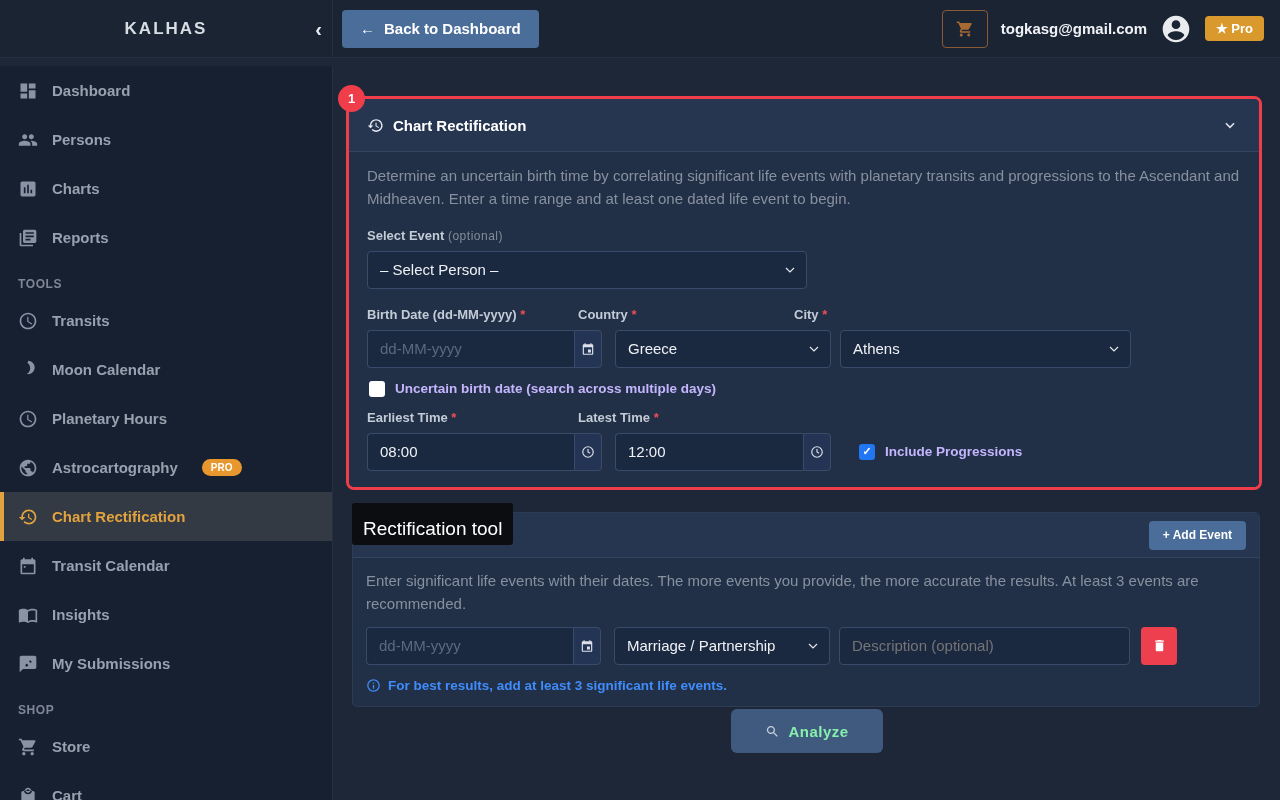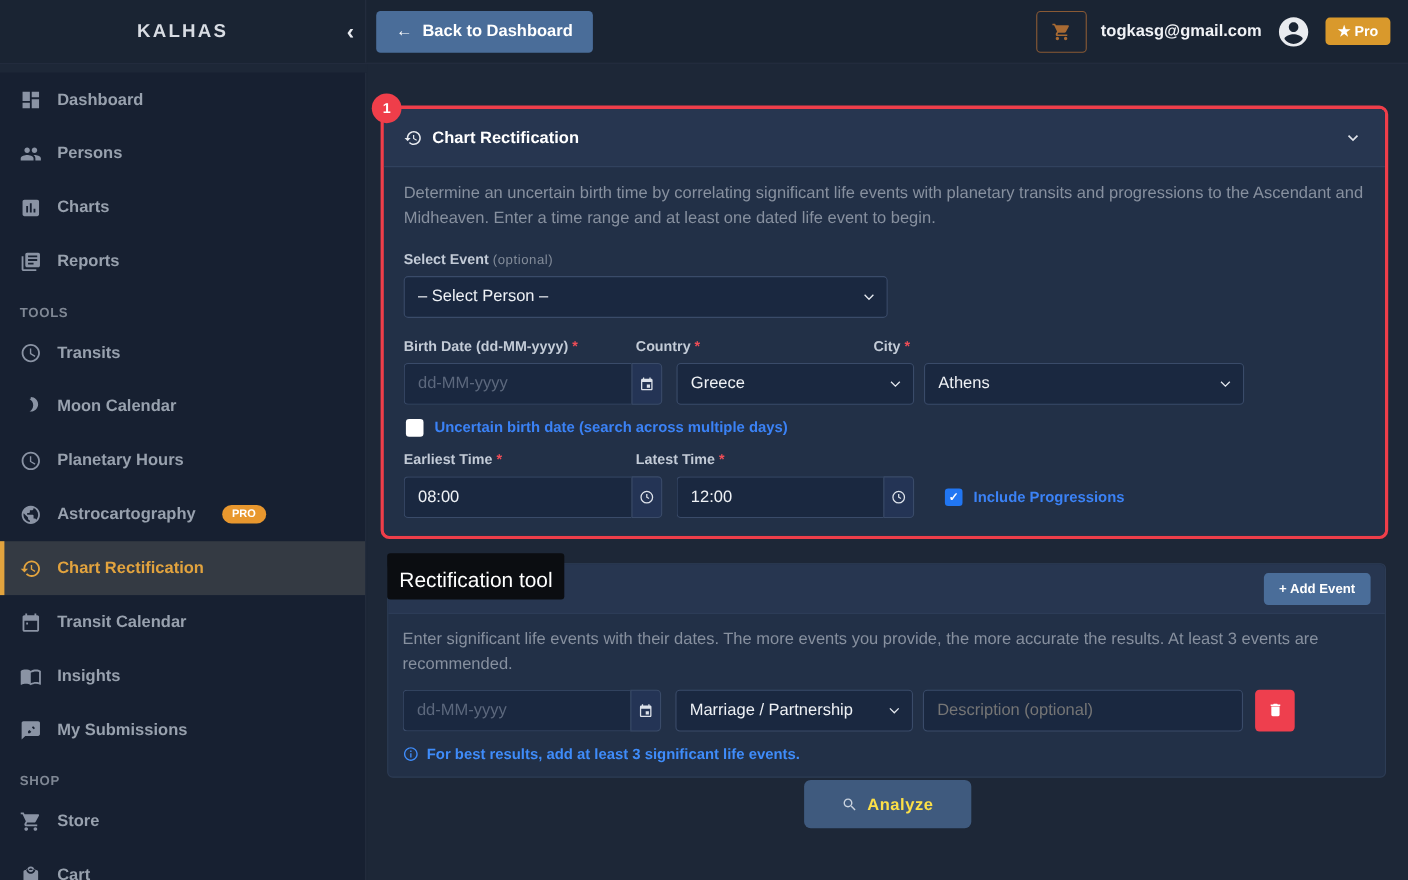--- a/index.html
+++ b/index.html
@@ -74,21 +74,21 @@
 
   .frow { display:flex; }
   .c1 { width:235px; } .c2 { width:216px; margin-left:13px; } .c3 { width:291px; margin-left:9px; }
   .lrow { display:flex; }
   .l1 { width:211px; } .l2 { width:216px; margin-left:13px; } .l3 { width:291px; margin-left:9px; }
 
   .chk-row { display:flex; align-items:center; gap:10px; margin:13px 0 0 2px; cursor:pointer; }
   .chk { width:16px; height:16px; border-radius:3px; background:#fff; flex:0 0 auto;
          display:flex; align-items:center; justify-content:center; }
   .chk.checked { background:#2176f3; color:#fff; font-size:11px; font-weight:bold; }
-  .chk-label { color:#3b82f6; font-weight:bold; font-size:13.5px; }
+  .chk-label { color:#c4b5fd; font-weight:bold; font-size:13.5px; }
 
   .prog-chk { display:flex; align-items:center; gap:10px; margin-left:28px; align-self:center; cursor:pointer; }
 
   
   .life-card { position:absolute; left:18px; top:454px; width:908px; background:#223047;
                border:1px solid #2d3c55; border-radius:5px; }
   .life-header { height:45px; background:#273650; border-bottom:1px solid #344460;
                  display:flex; align-items:center; gap:8px; padding:0 13px; color:#fff; font-weight:bold; font-size:15px;
                  border-radius:5px 5px 0 0; }
   .life-header .hico svg { width:16px; height:16px; fill:#e8ebf0; display:block; }
@@ -99,21 +99,21 @@
   .btn-del { width:36px; height:38px; margin-left:11px; background:#ee3f4e; border:none; border-radius:4px;
              display:flex; align-items:center; justify-content:center; cursor:pointer; }
   .btn-del svg { width:15px; height:15px; fill:#fff; display:block; }
   .info-note { display:flex; align-items:center; gap:7px; margin-top:13px; color:#3f8cfa; font-weight:bold; font-size:13.5px; }
   .info-note svg { width:15px; height:15px; fill:#3f8cfa; flex:0 0 auto; display:block; }
 
   .tooltip { position:absolute; left:18px; top:445px; background:#0b0d11; color:#fff; font-size:19px;
              padding:15px 11px 5px; border-radius:3px; z-index:8; white-space:nowrap; }
 
   .btn-analyze { position:absolute; top:651px; left:0; right:0; margin:0 auto; width:152px; height:44px;
-                 background:#3f5a7e; border:none; border-radius:6px; color:#fde047; font-family:inherit;
+                 background:#3f5a7e; border:none; border-radius:6px; color:#86efac; font-family:inherit;
                  font-weight:bold; font-size:15px; letter-spacing:.5px; display:flex; align-items:center;
                  justify-content:center; gap:8px; cursor:pointer; }
   .btn-analyze svg { width:15px; height:15px; fill:#c9d2de; display:block; }
 </style>
 </head>
 <body>
 
 <div class="topbar">
   <div class="topbar-left">
     <span class="brand">KALHAS</span>

